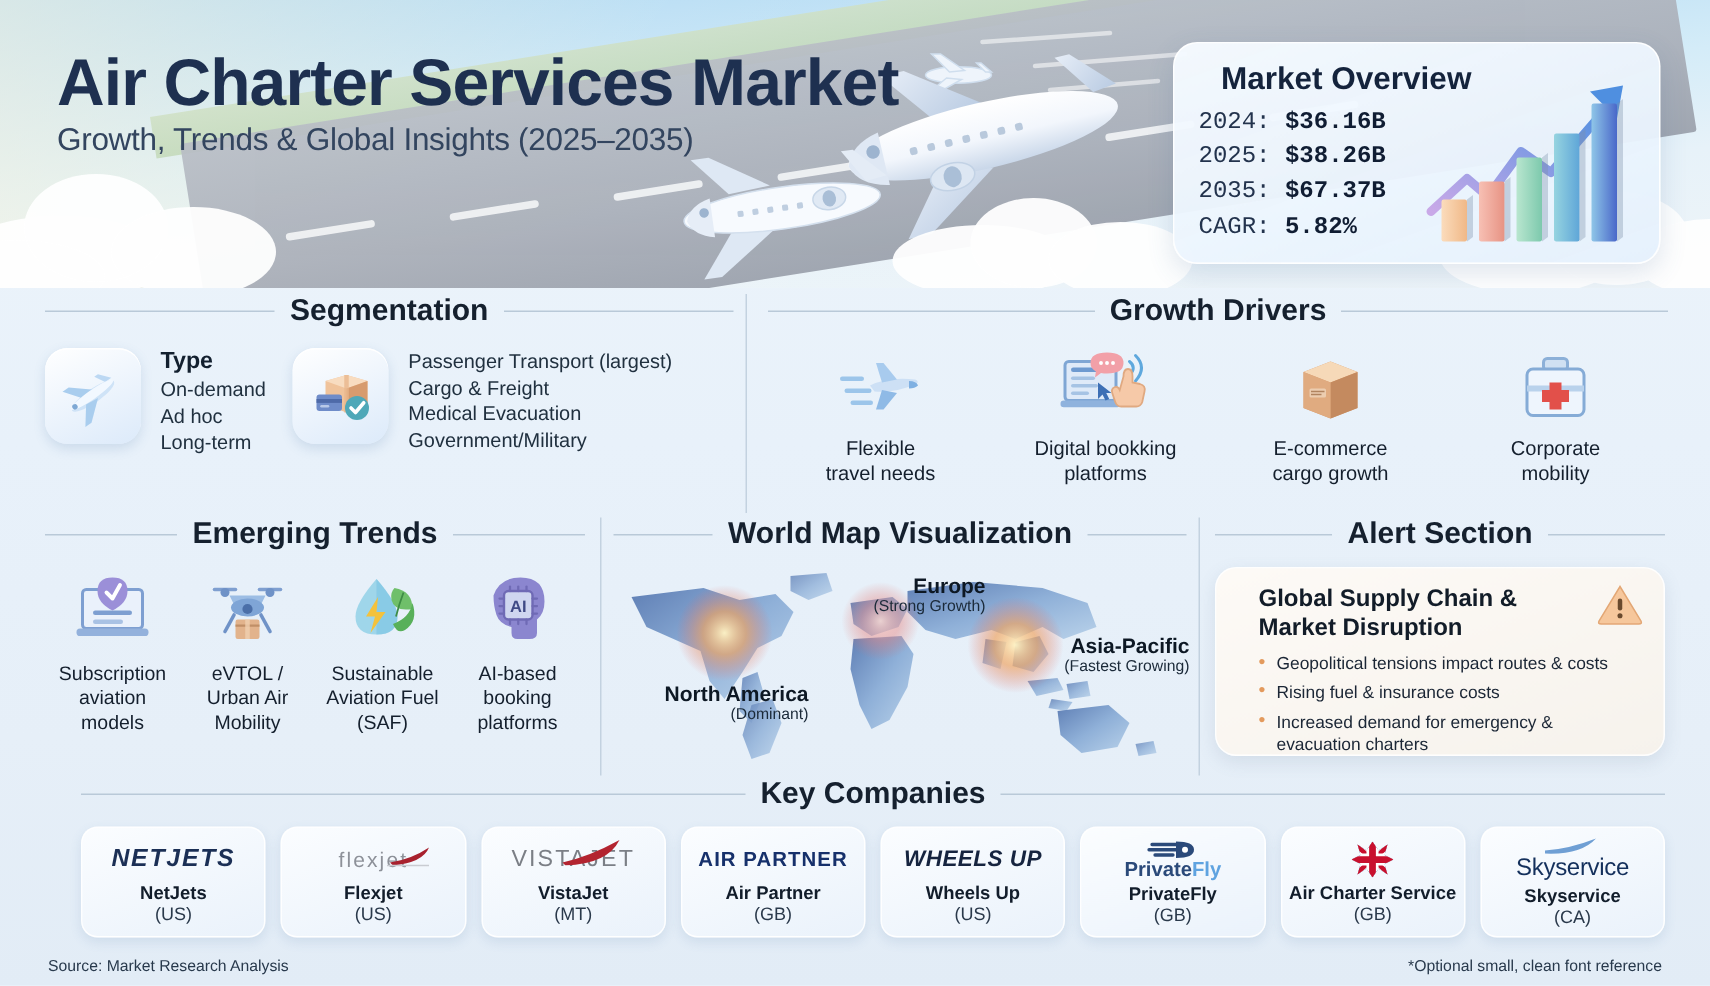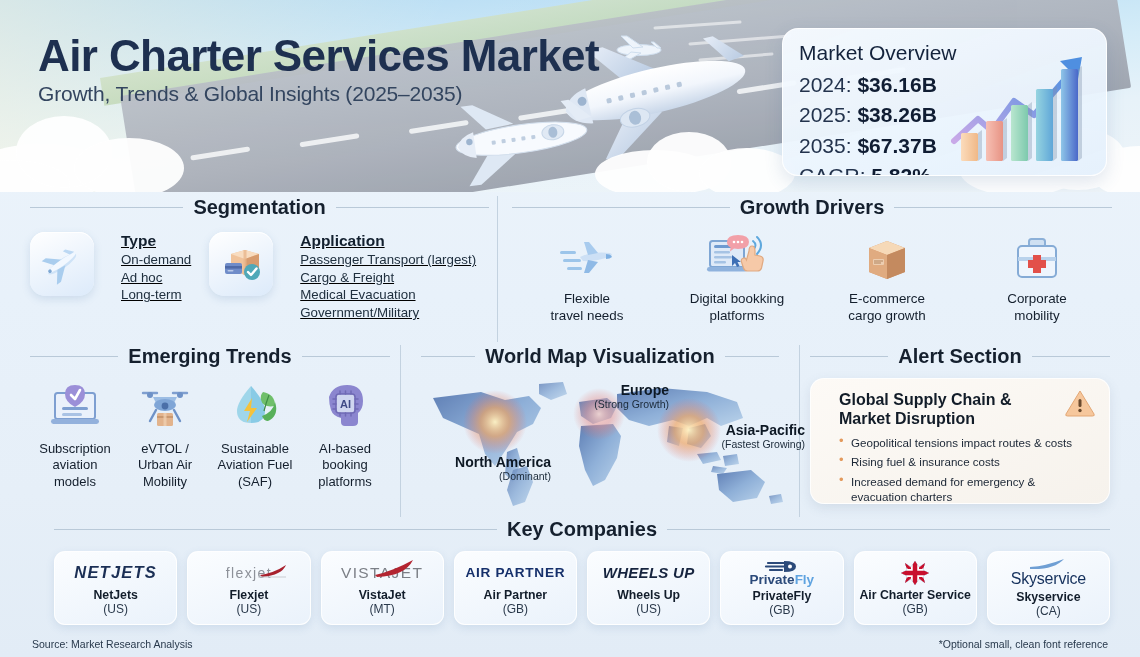--- a/index.html
+++ b/index.html
@@ -29,54 +29,54 @@
 
   .hero-text { position:absolute; left:38px; top:33px; z-index:6; }
   .h-title { font-size:44px; font-weight:bold; color:#1e3050; letter-spacing:-.6px; line-height:1.05; }
   .h-sub { font-size:21px; color:#33455f; margin-top:3px; letter-spacing:-.2px; }
 
   
   .mo-card { position:absolute; left:782px; top:28px; width:325px; height:148px;
              background:linear-gradient(160deg,rgba(245,250,255,.97),rgba(228,240,252,.95));
              border:1px solid rgba(255,255,255,.9); border-radius:16px;
              box-shadow:0 6px 18px rgba(60,100,150,.16); z-index:7; padding:12px 16px; overflow:hidden; }
-  .mo-title { font-size:21px; font-weight:normal; color:#14233c; margin-bottom:5px; }
-  .mo-row { font-size:21px; color:#23334d; line-height:1.45; }
+  .mo-title { font-size:21px; font-weight:bold; color:#14233c; margin-bottom:5px;margin-left:15px; }
+  .mo-row { font-size:16px; color:#23334d; line-height:1.45;font-family:Liberation Mono, monospace; }
   .mo-row b { color:#101d33; }
   .mo-chart { position:absolute; right:8px; bottom:8px; width:150px; height:122px; }
 
   
   .sec-head { display:flex; align-items:center; gap:10px; }
   .sec-head .rule { flex:1; height:1px; background:#b9c9d8; }
   .sec-head .t { font-size:20px; font-weight:bold; color:#15202e; white-space:nowrap; }
 
   
   .row1 { position:absolute; left:0; top:196px; width:1140px; height:146px; display:flex; }
   .seg-col { width:497px; padding:0 8px 0 30px; }
   .gd-col { width:643px; padding:0 28px 0 14px; border-left:1px solid #c3d2e0; }
 
   .seg-body { display:flex; gap:18px; margin-top:13px; }
-  .seg-item { display:flex; gap:27px;text-decoration:underline; }
+  .seg-item { display:flex; gap:13px; }
   .seg-ico { width:64px; height:64px; border-radius:15px;
              background:linear-gradient(155deg,#ffffff,#dceafa);
              box-shadow:0 3px 8px rgba(80,120,170,.18), inset 0 1px 0 #fff;
              display:flex; align-items:center; justify-content:center; flex:none; }
   .seg-txt h4 { font-size:15.5px; font-weight:bold; color:#13202f; margin-bottom:1px; }
   .seg-txt p { font-size:13.3px; color:#20303f; line-height:1.33; }
 
   .gd-grid { display:flex; margin-top:10px; }
   .gd-item { flex:1; text-align:center; padding:0 2px; }
   .gd-item.sep { border-right:1px solid #c3d2e0; }
   .gd-ico { height:56px; display:flex; align-items:flex-end; justify-content:center; }
   .gd-lbl { font-size:13.4px; color:#141f2d; line-height:1.24; margin-top:6px; font-weight:500; }
 
   
   .row2 { position:absolute; left:0; top:345px; width:1140px; height:172px; display:flex; }
   .et-col { width:400px; padding:0 10px 0 30px; }
-  .wm-col { width:400px; padding:0 20px; border-left:1px solid #c3d2e0; border-right:1px solid #c3d2e0; }
+  .wm-col { width:400px; padding:0 8px; border-left:1px solid #c3d2e0; border-right:1px solid #c3d2e0; }
   .al-col { width:340px; padding:0 30px 0 10px; }
 
   .et-grid { display:flex; margin-top:12px; }
   .et-item { flex:1; text-align:center; }
   .et-ico { height:56px; display:flex; align-items:center; justify-content:center; }
   .et-lbl { font-size:13px; color:#141f2d; line-height:1.25; margin-top:5px; }
 
   .map-wrap { position:relative; height:135px; margin-top:6px; }
   .map-lbl { position:absolute; text-align:right; }
   .map-lbl .m1 { font-size:14px; font-weight:bold; color:#0d1824; }
@@ -337,21 +337,20 @@
               <path d="M26 17 L40 12 L40 28 L26 33 Z" fill="#d79b6e"></path>
               <rect x="24.5" y="8" width="3" height="25" fill="#e8b68c" opacity=".8"></rect>
               <rect x="6" y="21" width="17" height="11" rx="2" fill="#6f8cc9"></rect>
               <rect x="6" y="24" width="17" height="2.6" fill="#4e6aa8"></rect>
               <rect x="8.5" y="28" width="6" height="1.6" rx=".8" fill="#b9c9e8"></rect>
               <circle cx="33" cy="30" r="8" fill="#4fa8b8"></circle>
               <path d="M29 30 L32 33 L37.5 26.5" fill="none" stroke="#fff" stroke-width="2.4" stroke-linecap="round" stroke-linejoin="round"></path>
             </svg>
           </div>
           <div class="seg-txt">
-            <h4>Application</h4>
             <p>Passenger Transport (largest)</p>
             <p>Cargo &amp; Freight</p>
             <p>Medical Evacuation</p>
             <p>Government/Military</p>
           </div>
         </div>
       </div>
     </div>
 
     <div class="gd-col">

